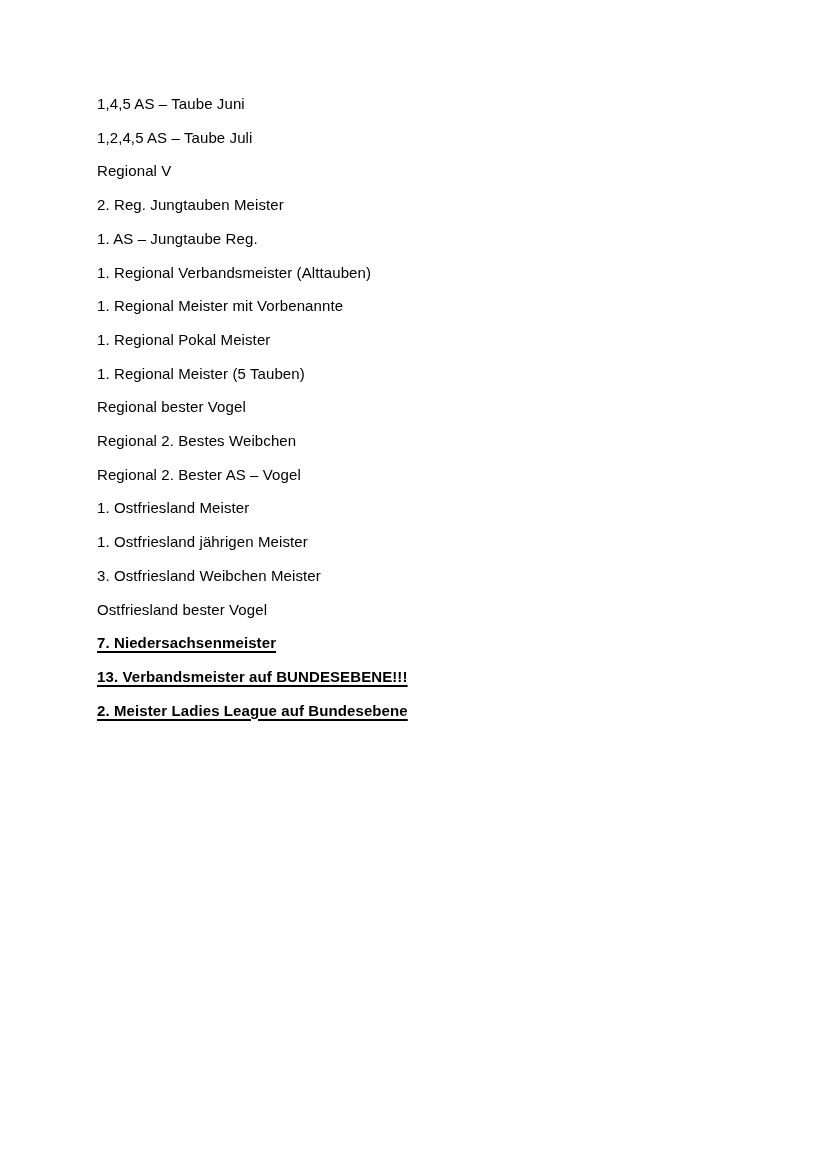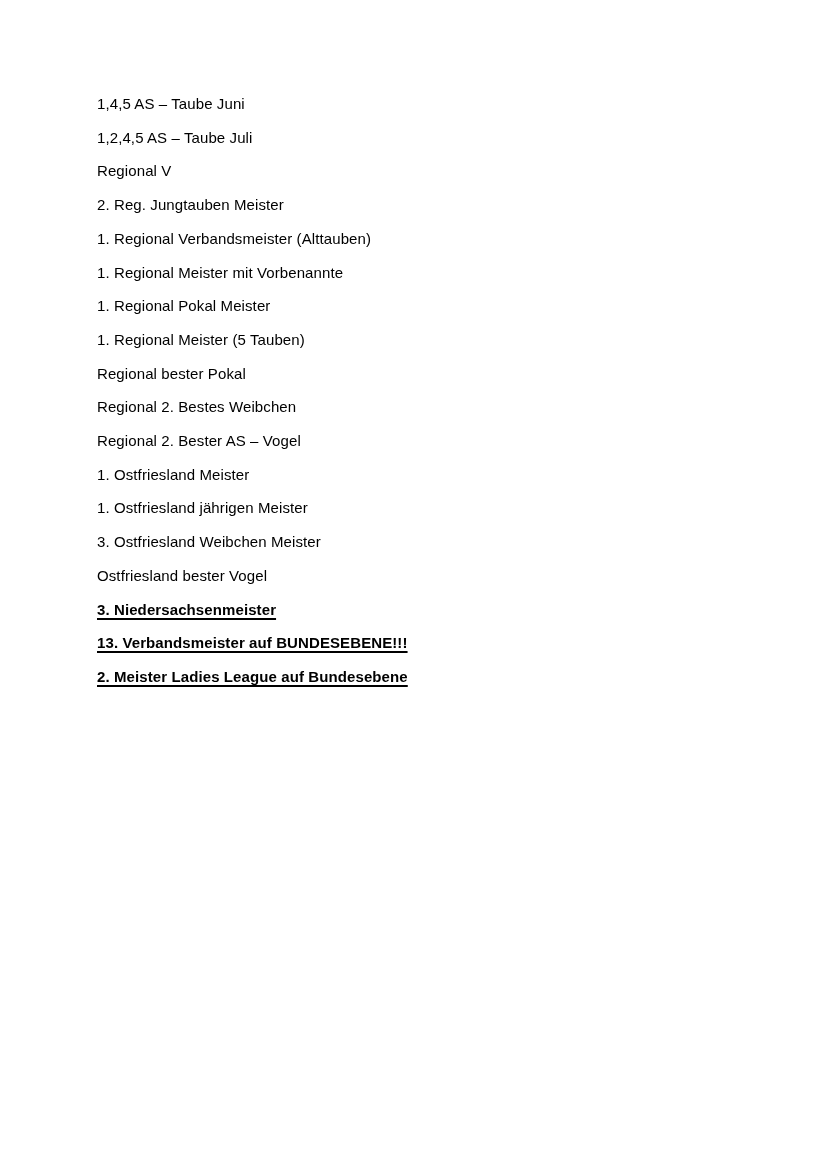--- a/index.html
+++ b/index.html
@@ -46,28 +46,29 @@
 </head>
 <body>
 
 <div class="page">
   <div class="doc-content">
 
   <p class="doc-line "><span class="line-text">1,4,5 AS – Taube Juni</span></p>
       <p class="doc-line "><span class="line-text">1,2,4,5 AS – Taube Juli</span></p>
       <p class="doc-line bold"><span class="line-text">Regional V</span></p>
       <p class="doc-line "><span class="line-text">2. Reg. Jungtauben Meister</span></p>
+      <p class="doc-line "><span class="line-text">1. AS – Jungtaube Reg.</span></p>
       <p class="doc-line "><span class="line-text">1. Regional Verbandsmeister (Alttauben)</span></p>
       <p class="doc-line "><span class="line-text">1. Regional Meister mit Vorbenannte</span></p>
       <p class="doc-line "><span class="line-text">1. Regional Pokal Meister</span></p>
       <p class="doc-line "><span class="line-text">1. Regional Meister (5 Tauben)</span></p>
-      <p class="doc-line "><span class="line-text">Regional bester Pokal</span></p>
+      <p class="doc-line "><span class="line-text">Regional bester Vogel</span></p>
       <p class="doc-line "><span class="line-text">Regional 2. Bestes Weibchen</span></p>
       <p class="doc-line "><span class="line-text">Regional 2. Bester AS – Vogel</span></p>
       <p class="doc-line "><span class="line-text">1. Ostfriesland Meister</span></p>
       <p class="doc-line "><span class="line-text">1. Ostfriesland jährigen Meister</span></p>
       <p class="doc-line "><span class="line-text">3. Ostfriesland Weibchen Meister</span></p>
       <p class="doc-line "><span class="line-text">Ostfriesland bester Vogel</span></p>
-      <p class="doc-line bold-underline"><span class="line-text">3. Niedersachsenmeister</span></p>
+      <p class="doc-line bold-underline"><span class="line-text">7. Niedersachsenmeister</span></p>
       <p class="doc-line bold-underline"><span class="line-text">13. Verbandsmeister auf BUNDESEBENE!!!</span></p>
       <p class="doc-line bold-underline"><span class="line-text">2. Meister Ladies League auf Bundesebene</span></p>
     </div>
 </div>
 
 </body></html>

